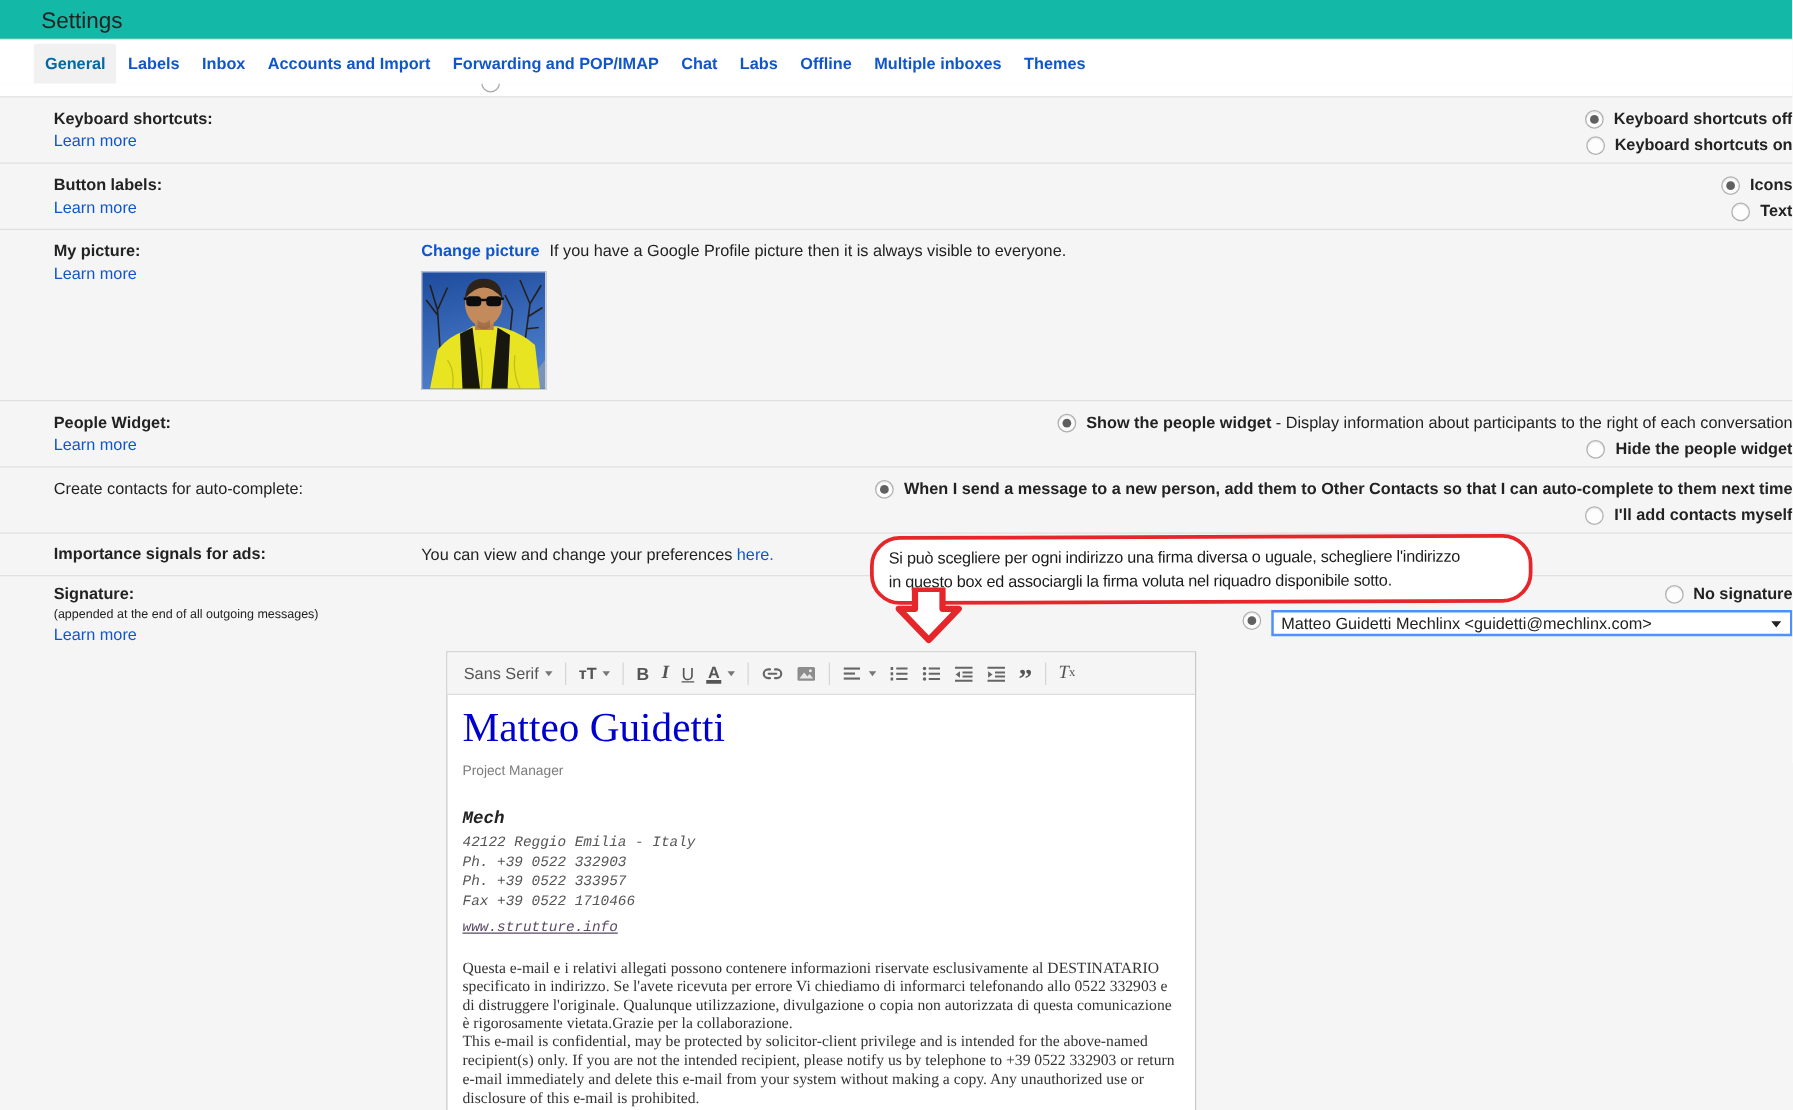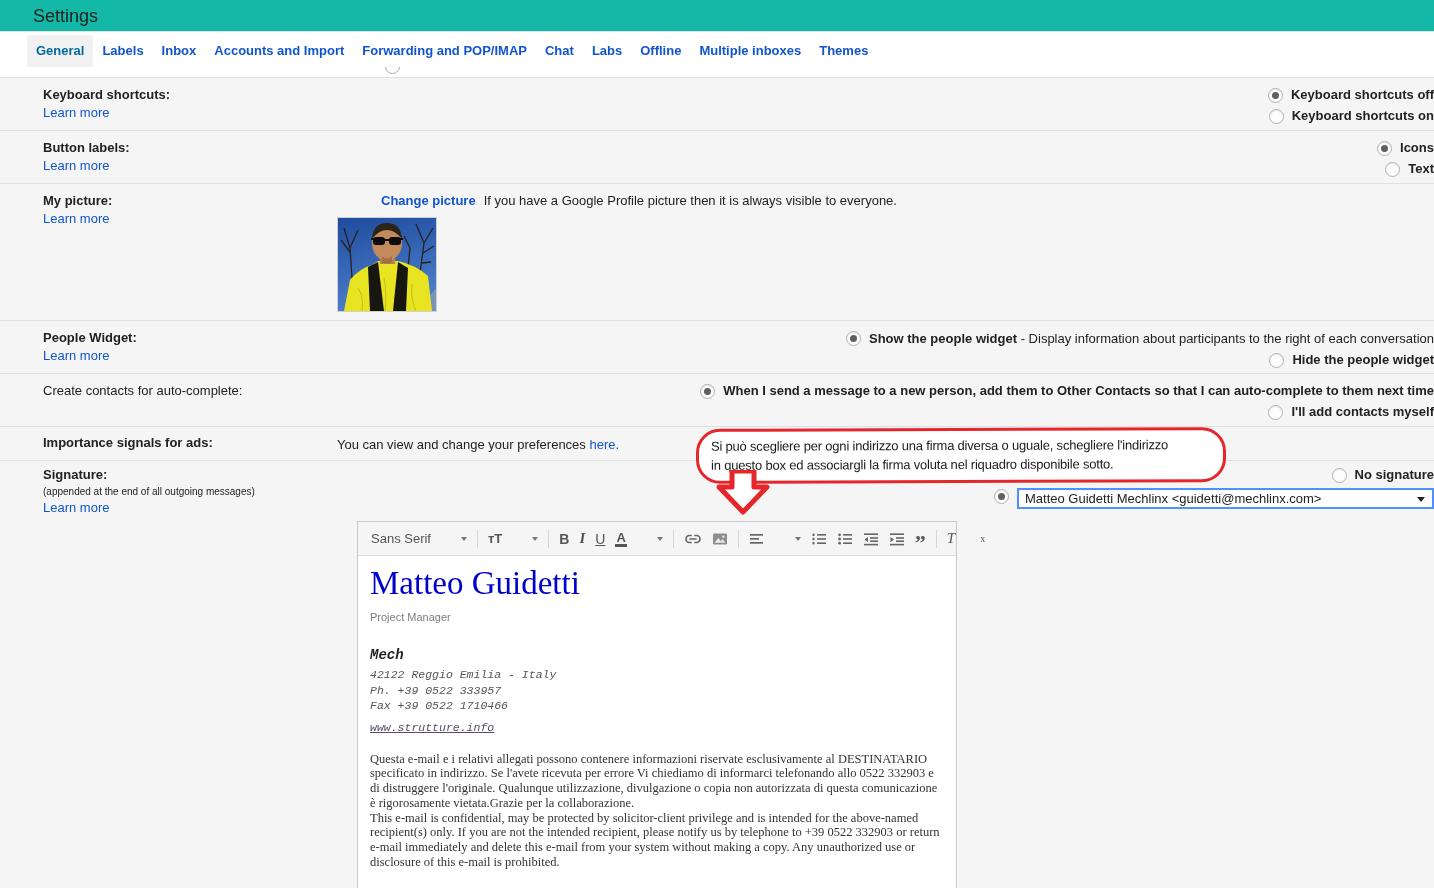--- a/index.html
+++ b/index.html
@@ -30,32 +30,32 @@
 
   .opt{display:flex;align-items:flex-start;margin-bottom:5px;line-height:16px;justify-content:flex-end;}
   .radio{width:13px;height:13px;border-radius:50%;border:1px solid #b0b0b0;background:#fdfdfd;margin:1px 8px 0 3px;position:relative;flex:none;box-shadow:inset 0 1px 1px rgba(0,0,0,.08);cursor:pointer;}
   .radio.selected::after{content:"";position:absolute;left:3px;top:3px;width:7px;height:7px;border-radius:50%;background:#606060;}
   .optlabel{font-size:13px;font-weight:700;color:#222;}
   .optdetail{font-size:13px;font-weight:400;color:#222;}
   .inline-text{font-size:13px;color:#222;}
   a.inline-link{font-size:13px;color:#1155cc;text-decoration:none;cursor:pointer;}
 
   
-  .pic-line{display:flex;align-items:baseline;margin-left:44px;}
+  .pic-line{display:flex;align-items:baseline;}
   .change-pic{font-size:13px;font-weight:700;color:#1155cc;text-decoration:none;cursor:pointer;margin-right:8px;}
   .photo{display:block;margin-top:9px;width:98px;height:93px;border:1px solid #cfcfcf;background:#2b5bb7;}
 
   
   .sig-select{position:relative;width:417px;height:21px;border:2px solid #4d90fe;background:#fff;box-sizing:border-box;font-size:13px;line-height:16px;padding:1px 22px 0 6px;cursor:pointer;white-space:nowrap;overflow:hidden;}
   .sel-caret{position:absolute;right:7px;top:7px;width:0;height:0;border-left:4px solid transparent;border-right:4px solid transparent;border-top:5px solid #222;}
 
   
   .editor{margin:12px 0 0 20px;width:600px;background:#fff;border:1px solid #c9c9c9;box-sizing:border-box;height:420px;}
   .etoolbar{height:33px;background:#f5f5f5;border-bottom:1px solid #ddd;display:flex;align-items:center;padding:0 8px;}
-  .tbtn{color:#555;font-size:13px;margin:0 5px;display:flex;align-items:center;cursor:pointer;flex:none;gap:25px;}
+  .tbtn{color:#555;font-size:13px;margin:0 5px;display:flex;align-items:center;cursor:pointer;flex:none;}
   .tsep{width:1px;height:18px;background:#d6d6d6;margin:0 5px;flex:none;}
   .caret{width:0;height:0;border-left:3.5px solid transparent;border-right:3.5px solid transparent;border-top:4px solid #777;margin-left:5px;}
   .tb-bold{font-weight:700;font-size:14px;}
   .tb-italic{font-family:"Liberation Serif",serif;font-style:italic;font-size:15px;font-weight:700;}
   .tb-underline{text-decoration:underline;font-size:14px;}
   .tb-color .a-letter{font-size:13px;font-weight:700;border-bottom:3px solid #555;line-height:13px;padding:0 1px;}
   .tb-size{font-size:13px;font-weight:700;letter-spacing:0;}
   .tb-quote{font-family:"Liberation Serif",serif;font-weight:700;font-size:22px;line-height:12px;padding-top:8px;}
   .tb-removefmt{font-family:"Liberation Serif",serif;font-style:italic;font-size:15px;}
   .tb-removefmt .sub-x{font-size:10px;vertical-align:sub;font-style:normal;}
@@ -333,20 +333,21 @@
                 <span class="sub-x">x</span>
             </span>
           </div>
 
           <div class="econtent">
             <div class="sig-name">Matteo Guidetti</div>
             <div class="sig-role">Project Manager</div>
             <div class="sig-company">Mech</div>
             <div class="sig-addr">
               <div>42122 Reggio Emilia - Italy</div>
+              <div>Ph. +39 0522 332903</div>
               <div>Ph. +39 0522 333957</div>
               <div>Fax +39 0522 1710466</div>
             </div>
             <a class="sig-web">www.strutture.info</a>
             <div class="sig-disclaimer">
               <p>Questa e-mail e i relativi allegati possono contenere informazioni riservate esclusivamente al DESTINATARIO specificato in indirizzo. Se l'avete ricevuta per errore Vi chiediamo di informarci telefonando allo 0522 332903 e di distruggere l'originale. Qualunque utilizzazione, divulgazione o copia non autorizzata di questa comunicazione è rigorosamente vietata.Grazie per la collaborazione.</p>
               <p>This e-mail is confidential, may be protected by solicitor-client privilege and is intended for the above-named recipient(s) only. If you are not the intended recipient, please notify us by telephone to +39 0522 332903 or return e-mail immediately and delete this e-mail from your system without making a copy. Any unauthorized use or disclosure of this e-mail is prohibited.</p>
             </div>
           </div>
         </div>

